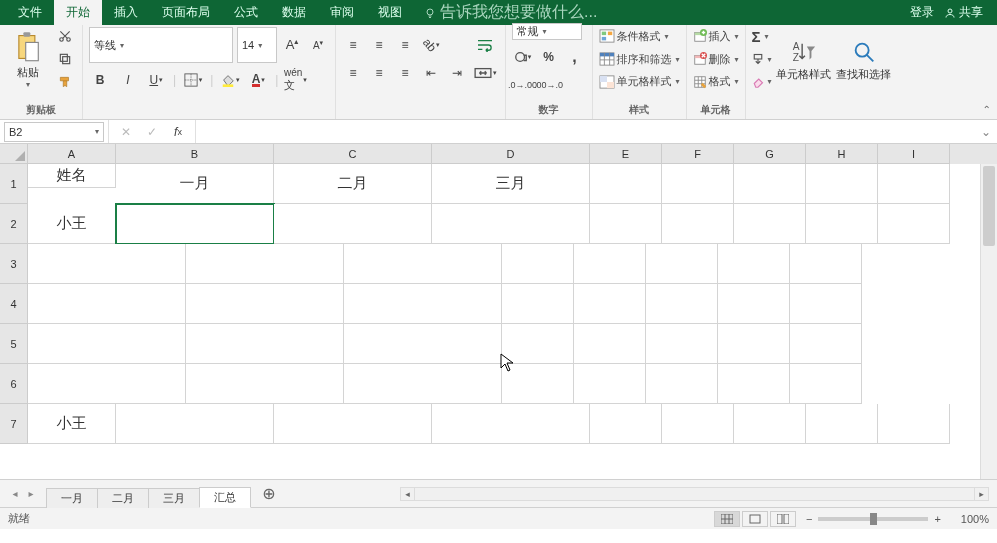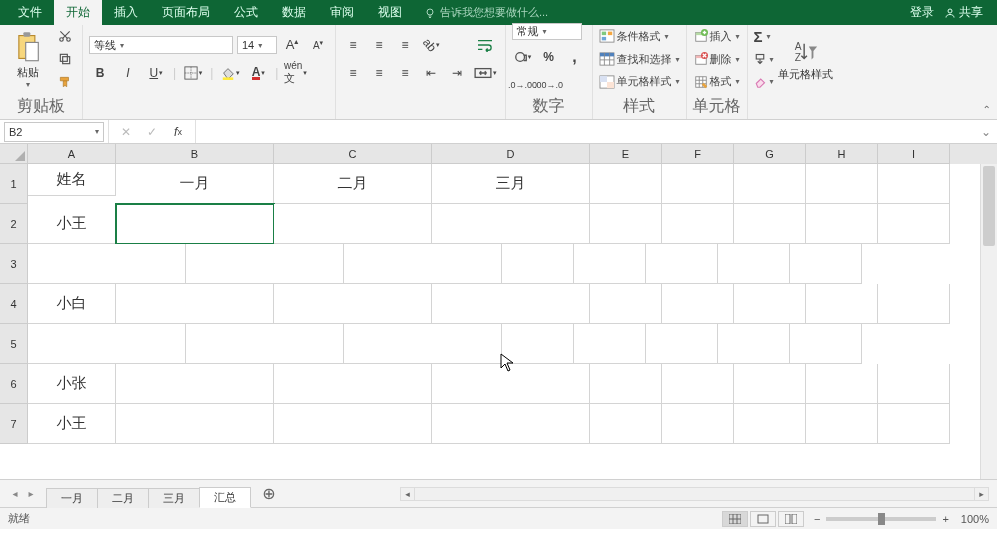--- a/index.html
+++ b/index.html
@@ -1,35 +1,35 @@
 <!DOCTYPE html>
 <html><head>
 <meta charset="utf-8">
 <style>
 * { margin:0; padding:0; box-sizing:border-box; font-family:"Microsoft YaHei","Segoe UI",sans-serif; }
 body { background:#fff; overflow:hidden; width:997px; height:543px; font-size:12px; color:#333; }
 .titlebar { background:#0e6635; height:25px; display:flex; align-items:center; color:#fff; padding:0 6px; }
 .menu-tabs { display:flex; height:25px; }
 .menu-tab { padding:0 12px; display:flex; align-items:center; cursor:pointer; color:#ddffee; }
 .menu-tab.active { background:#f3f3f3; color:#0e6635; }
-.tell-me { display:flex; align-items:center; margin-left:10px; color:#a8d5bd; font-size:11px; }
+.tell-me { display:flex; align-items:center; margin-left:10px; color:#a8d5bd; font-size:16px; }
 .tell-me svg { margin-right:4px; }
 .spacer { flex:1; }
 .title-right { display:flex; align-items:center; gap:10px; padding-right:8px; }
 .title-right span { color:#ddffee; cursor:pointer; display:flex; align-items:center; gap:3px;}
 .ribbon { background:#f3f3f3; height:95px; display:flex; position:relative; border-bottom:1px solid #d0d0d0;}
-.group { display:flex; flex-direction:column; border-right:1px solid #e0e0e0; padding:2px 6px 0 6px;align-items:center; }
+.group { display:flex; flex-direction:column; border-right:1px solid #e0e0e0; padding:2px 6px 0 6px; }
 .group-body { flex:1; display:flex; align-items:flex-start; gap:4px;}
-.group-title { text-align:center; font-size:16px; color:#666; padding:2px 0;}
+.group-title { text-align:center; font-size:10px; color:#666; padding:2px 0;font-weight:bold;}
 .big-btn { display:flex; flex-direction:column; align-items:center; justify-content:center; width:44px; height:66px; cursor:pointer;}
 .big-btn .lbl { font-size:11px; margin-top:2px; }
 .vstack { display:flex; flex-direction:column; gap:4px; justify-content:center; height:64px;}
 .hstack { display:flex; align-items:center; gap:4px;}
 .icon-btn { width:22px; height:22px; display:flex; align-items:center; justify-content:center; cursor:pointer; border-radius:2px; color:#444;}
-.combo { height:18px; border:1px solid #c8c8c8; background:#fff; display:flex; align-items:center; padding:0 4px; font-size:11px; cursor:pointer;}
+.combo { height:36px; border:1px solid #c8c8c8; background:#fff; display:flex; align-items:center; padding:0 4px; font-size:11px; cursor:pointer;}
 .combo .arr { margin-left:4px; font-size:8px; color:#666;}
 .ribbon-item { display:flex; align-items:center; gap:2px; font-size:11px; cursor:pointer; color:#444; height:20px;}
 .ribbon-item .arr{font-size:8px;color:#666;margin-left:2px;}
 .collapse-arrow{ position:absolute; right:6px; bottom:4px; font-size:10px; color:#666; cursor:pointer;}
 .namebox-row { height:24px; border-bottom:1px solid #d0d0d0; display:flex; align-items:center; background:#fff;}
 .namebox { width:100px; height:20px; margin:0 4px; border:1px solid #c8c8c8; display:flex; align-items:center; padding:0 4px; font-size:11px;}
 .namebox .arr{font-size:8px;color:#666;margin-left:auto;}
 .fx-area{ display:flex; align-items:center; gap:4px; padding:0 6px; border-left:1px solid #e0e0e0; border-right:1px solid #e0e0e0; height:100%;}
 .fx-input{ flex:1; padding:0 6px; font-size:12px;}
 .grid-area{ position:relative; height:335px; background:#fff; overflow:hidden;}
@@ -281,21 +281,21 @@
             </svg>
             <span>条件格式</span>
             <span class="arr">▾</span>
           </div>
         <div class="ribbon-item">
             <svg width="16" height="14" viewBox="0 0 18 16">
               <rect x="1" y="1" width="16" height="14" fill="#fff" stroke="#888"></rect>
               <rect x="1" y="1" width="16" height="4" fill="#4f81bd"></rect>
               <path d="M1 9h16M6 1v14M12 1v14" stroke="#888"></path>
             </svg>
-            <span>查找和选择</span>
+            <span>排序和筛选</span>
             <span class="arr">▾</span>
           </div>
         <div class="ribbon-item">
             <svg width="16" height="14" viewBox="0 0 18 16">
               <rect x="1" y="1" width="16" height="14" fill="#fff" stroke="#888"></rect>
               <rect x="1" y="1" width="8" height="7" fill="#d9e1f2"></rect>
               <rect x="9" y="8" width="8" height="7" fill="#fce4d6"></rect>
             </svg>
             <span>单元格样式</span>
             <span class="arr">▾</span>
@@ -364,20 +364,27 @@
           </div>
       </div>
       <div class="big-btn" style="width:56px">
         <svg width="26" height="26" viewBox="0 0 28 28">
             <text x="2" y="12" font-size="11" fill="#555">A</text>
             <text x="2" y="24" font-size="11" fill="#555">Z</text>
             <path d="M12 5v16M9 18l3 3 3-3" stroke="#555" stroke-width="1.5" fill="none"></path>
             <path d="M17 8h9l-4 5v7l-2 2v-9z" fill="#888"></path>
           </svg>
         <span class="lbl">单元格样式</span>
+      </div>
+      <div class="big-btn" style="width:56px">
+        <svg width="26" height="26" viewBox="0 0 28 28" fill="none" stroke="#2b7bbb" stroke-width="2">
+            <circle cx="12" cy="12" r="7"></circle>
+            <path d="M17 17l7 7"></path>
+          </svg>
+        <span class="lbl">查找和选择</span>
       </div>
     </div>
   </div>
   <div class="collapse-arrow">⌃</div>
 </div>
 
 <div class="namebox-row">
   <div class="namebox">
       <span>B2</span>
       <span class="arr">▾</span>
@@ -403,21 +410,21 @@
       <div class="col-h" style="width: 158px;">D</div>
       <div class="col-h" style="width: 72px;">E</div>
       <div class="col-h" style="width: 72px;">F</div>
       <div class="col-h" style="width: 72px;">G</div>
       <div class="col-h" style="width: 72px;">H</div>
       <div class="col-h" style="width: 72px;">I</div>
     </div>
   <div class="rows" id="rowsContainer">
       <div class="row" style="height: 40px;">
         <div class="row-h" style="height: 40px;">1</div>
-        <div class="cell" style="width: 88px; height: 32px;">姓名</div>
+        <div class="cell" style="width: 88px; height: 24px;">姓名</div>
         <div class="cell" style="width: 158px; height: 40px;">一月</div>
         <div class="cell" style="width: 158px; height: 40px;">二月</div>
         <div class="cell" style="width: 158px; height: 40px;">三月</div>
         <div class="cell" style="width: 72px; height: 40px;"></div>
         <div class="cell" style="width: 72px; height: 40px;"></div>
         <div class="cell" style="width: 72px; height: 40px;"></div>
         <div class="cell" style="width: 72px; height: 40px;"></div>
         <div class="cell" style="width: 72px; height: 40px;"></div>
       </div>
       <div class="row" style="height: 40px;">
@@ -438,21 +445,20 @@
         <div class="cell" style="width: 158px; height: 40px;"></div>
         <div class="cell" style="width: 158px; height: 40px;"></div>
         <div class="cell" style="width: 72px; height: 40px;"></div>
         <div class="cell" style="width: 72px; height: 40px;"></div>
         <div class="cell" style="width: 72px; height: 40px;"></div>
         <div class="cell" style="width: 72px; height: 40px;"></div>
         <div class="cell" style="width: 72px; height: 40px;"></div>
       </div>
       <div class="row" style="height: 40px;">
         <div class="row-h" style="height: 40px;">4</div>
-        <div class="cell" style="width: 88px; height: 40px;">小白</div>
         <div class="cell" style="width: 158px; height: 40px;"></div>
         <div class="cell" style="width: 158px; height: 40px;"></div>
         <div class="cell" style="width: 158px; height: 40px;"></div>
         <div class="cell" style="width: 72px; height: 40px;"></div>
         <div class="cell" style="width: 72px; height: 40px;"></div>
         <div class="cell" style="width: 72px; height: 40px;"></div>
         <div class="cell" style="width: 72px; height: 40px;"></div>
         <div class="cell" style="width: 72px; height: 40px;"></div>
       </div>
       <div class="row" style="height: 40px;">
@@ -461,21 +467,20 @@
         <div class="cell" style="width: 158px; height: 40px;"></div>
         <div class="cell" style="width: 158px; height: 40px;"></div>
         <div class="cell" style="width: 72px; height: 40px;"></div>
         <div class="cell" style="width: 72px; height: 40px;"></div>
         <div class="cell" style="width: 72px; height: 40px;"></div>
         <div class="cell" style="width: 72px; height: 40px;"></div>
         <div class="cell" style="width: 72px; height: 40px;"></div>
       </div>
       <div class="row" style="height: 40px;">
         <div class="row-h" style="height: 40px;">6</div>
-        <div class="cell" style="width: 88px; height: 40px;">小张</div>
         <div class="cell" style="width: 158px; height: 40px;"></div>
         <div class="cell" style="width: 158px; height: 40px;"></div>
         <div class="cell" style="width: 158px; height: 40px;"></div>
         <div class="cell" style="width: 72px; height: 40px;"></div>
         <div class="cell" style="width: 72px; height: 40px;"></div>
         <div class="cell" style="width: 72px; height: 40px;"></div>
         <div class="cell" style="width: 72px; height: 40px;"></div>
         <div class="cell" style="width: 72px; height: 40px;"></div>
       </div>
       <div class="row" style="height: 40px;">
@@ -540,15 +545,15 @@
         </svg>
       </div>
   </div>
   <div class="zoom">
     <span style="cursor:pointer">−</span>
     <div class="slider">
         <div class="tick"></div>
         <div class="knob"></div>
       </div>
     <span style="cursor:pointer">+</span>
-    <span style="margin-left:6px">100%</span>
+    <span style="margin-left:14px">100%</span>
   </div>
 </div>
 
 </body></html>

